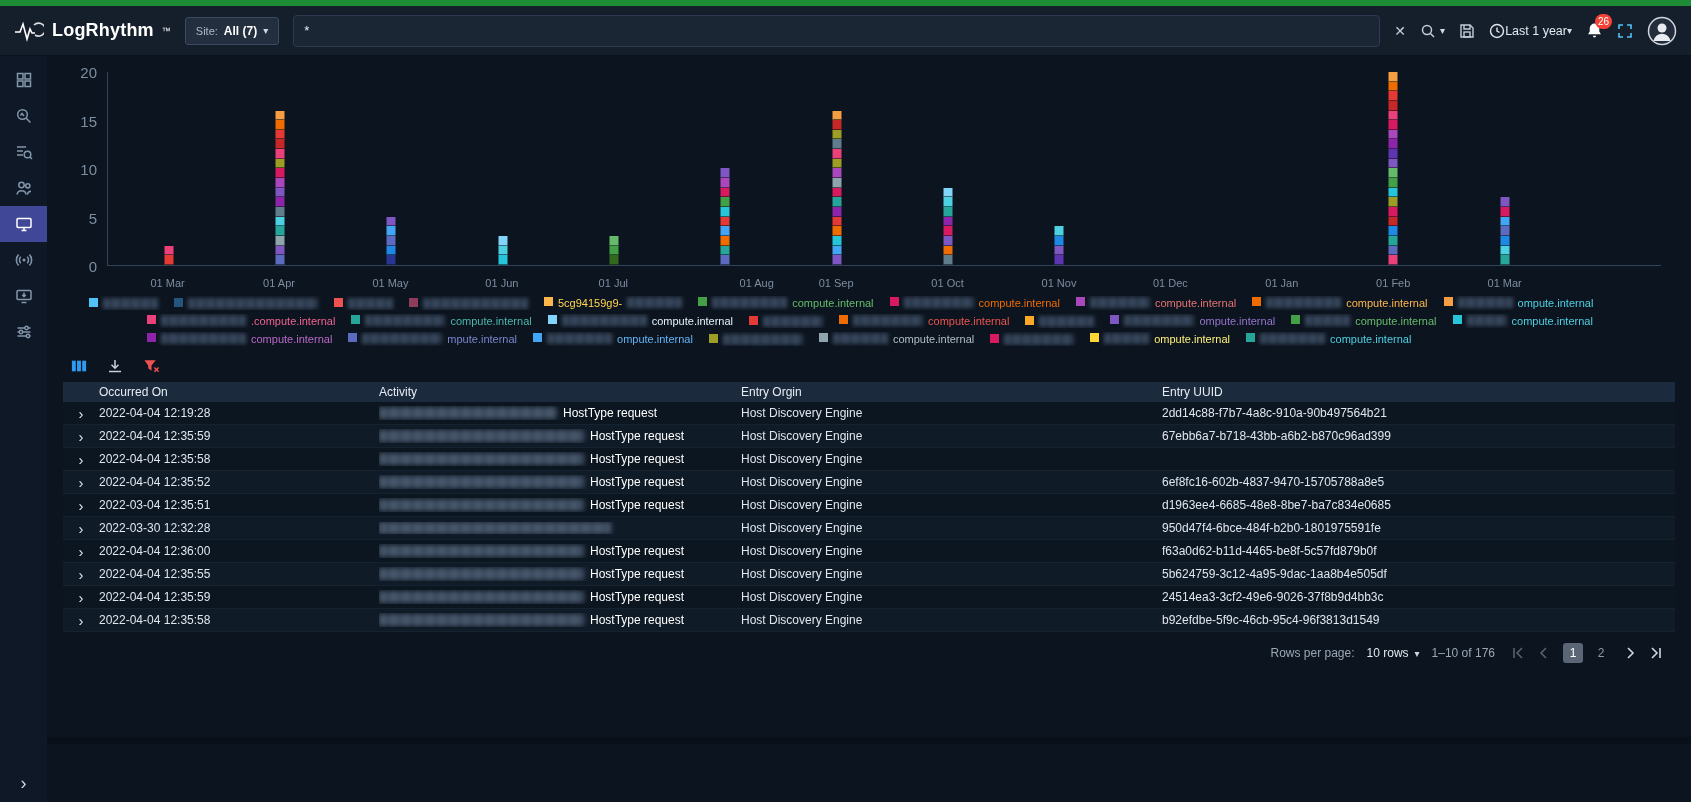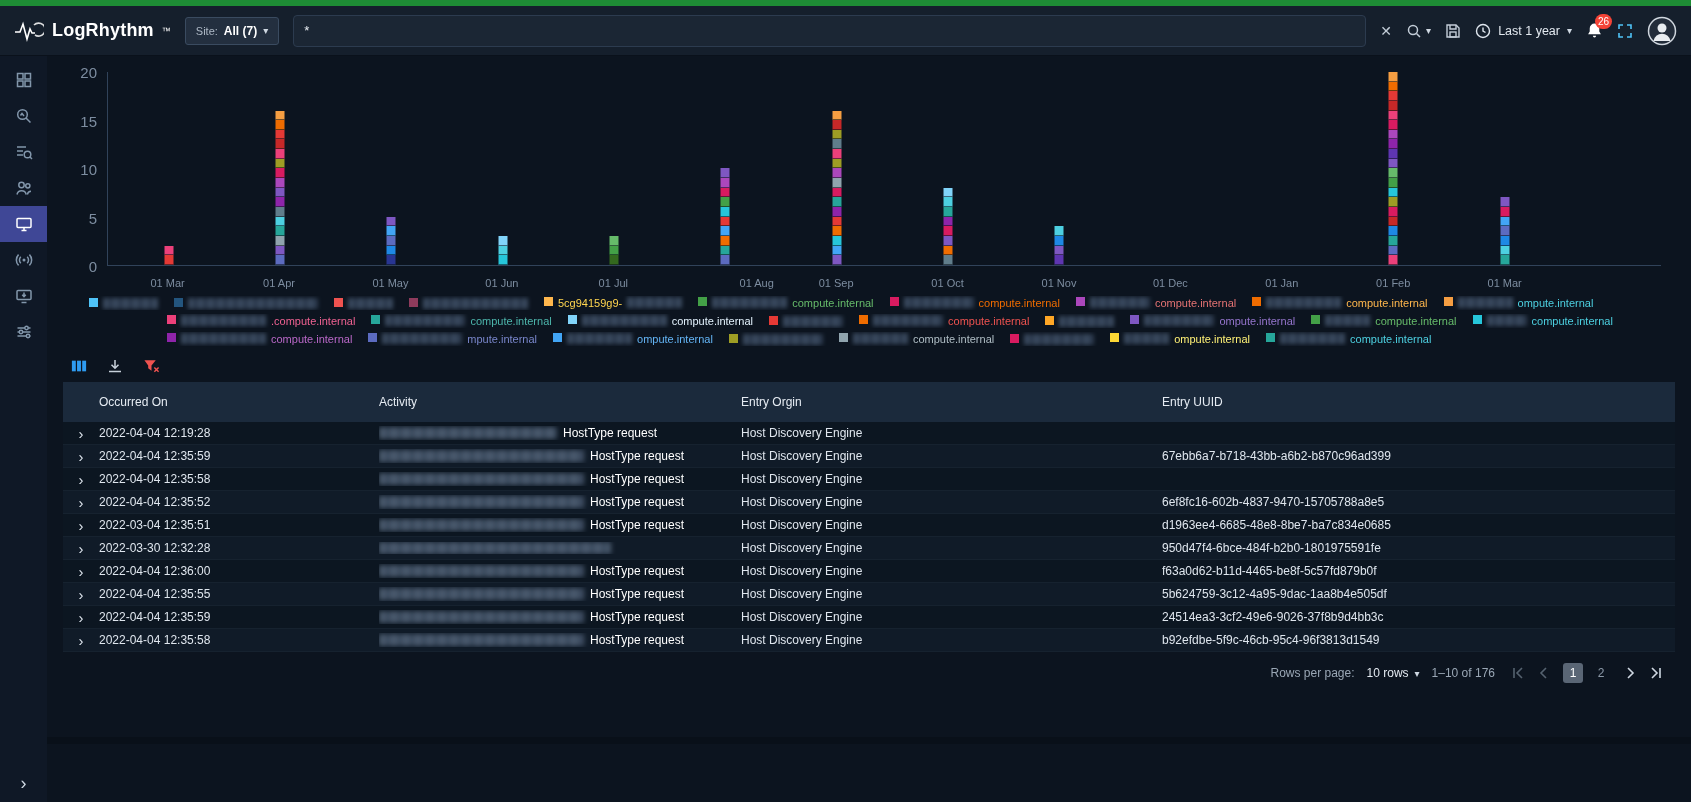--- a/index.html
+++ b/index.html
@@ -19,21 +19,21 @@
   .site-btn { display:flex; align-items:center; gap:6px; background:#232f3f; border:1px solid #3a4b60;
               border-radius:3px; padding:6px 10px; font-size:11px; color:#aeb9c6; cursor:pointer; white-space:nowrap; }
   .site-value { color:#fff; font-weight:bold; font-size:12px; }
   .caret { font-size:10px; color:#cfd8e2; }
   .search-wrap { flex:1; display:flex; align-items:center; background:#1b2634; border:1px solid #2c3b4f;
                  border-radius:4px; height:32px; padding:0 10px; }
   .search-wrap input { flex:1; background:transparent; border:0; outline:0; color:#e7ecf2; font-size:13px;
                        font-family:"Liberation Sans",sans-serif; }
   .tb-icon { display:flex; align-items:center; gap:4px; color:#c3cdd8; cursor:pointer; position:relative; }
   .tb-icon.close-x { font-size:14px; }
-  .time-range { display:flex; align-items:center; gap:7px; color:#e3e9f0; font-size:12.5px; cursor:pointer; white-space:nowrap; }
+  .time-range { display:flex; align-items:center; color:#e3e9f0; font-size:12.5px; cursor:pointer; white-space:nowrap; }
   .bell-badge { position:absolute; top:-8px; right:-9px; background:#f44336; color:#fff; font-size:10px;
                 line-height:13px; min-width:17px; text-align:center; border-radius:9px; padding:1px 3px; }
 
   
   .sidebar { position:absolute; top:56px; left:0; bottom:0; width:47px; background:#0f1826;
              display:flex; flex-direction:column; align-items:stretch; padding-top:6px; }
   .side-item { height:36px; display:flex; align-items:center; justify-content:center; color:#8296ab; cursor:pointer; }
   .side-item.active { background:#3f4796; color:#fff; }
   .sidebar-expand { position:absolute; bottom:8px; left:0; width:47px; text-align:center; color:#cfd8e2;
                     font-size:18px; cursor:pointer; }
@@ -54,34 +54,34 @@
           border-left:1px solid #31435a; border-bottom:1px solid #31435a; }
   .bar { position:absolute; bottom:0; width:9px; transform:translateX(-50%);
          display:flex; flex-direction:column-reverse; cursor:pointer; }
   .seg { flex:1 1 auto; border-bottom:1px solid rgba(8,14,22,.55); }
   .xaxis { position:absolute; left:44px; right:14px; bottom:0; height:22px; }
   .xtick { position:absolute; top:7px; transform:translateX(-50%); font-size:11px; color:#7d8da0; white-space:nowrap; }
 
   
   .legend { margin-top:4px; display:flex; flex-direction:column; gap:4px; padding-left:26px; }
   .legend-row { display:flex; align-items:center; gap:16px; height:14px; overflow:hidden; }
-  .legend-row.indent { margin-left:78px; }
+  .legend-row.indent { margin-left:58px; }
   .legend-item { display:flex; align-items:flex-start; gap:5px; font-size:11px; cursor:pointer; white-space:nowrap; }
   .swatch { width:9px; height:9px; flex:none; }
   .redact { display:inline-block; height:11px; border-radius:1px;
             background:repeating-linear-gradient(90deg,#42536a 0 5px,#324156 5px 10px);
             filter:blur(2px); opacity:.85; }
 
   
   .table-toolbar { display:flex; align-items:center; gap:20px; margin:12px 0 8px 8px; }
   .tool-btn { cursor:pointer; display:flex; align-items:center; }
 
   
   .thead, .trow { display:grid; grid-template-columns:36px 280px 362px 421px auto; align-items:center; }
-  .thead { height:40px; background:#1b2a3c; font-size:12px; color:#e6ecf3; }
+  .thead { height:20px; background:#1b2a3c; font-size:12px; color:#e6ecf3; }
   .trow { height:23px; font-size:12px; border-bottom:1px solid #16222f; cursor:pointer; }
   .trow:nth-child(odd) { background:#0c1621; }
   .trow:nth-child(even) { background:#101b28; }
   .cell { overflow:hidden; white-space:nowrap; }
   .cell-chevron { text-align:center; color:#dfe6ee; font-size:15px; line-height:1; }
   .cell-activity { display:flex; align-items:center; gap:6px; }
   .act-redact { display:inline-block; height:12px; border-radius:1px;
                 background:repeating-linear-gradient(90deg,#56677b 0 6px,#44546a 6px 12px);
                 filter:blur(2.5px); opacity:.85; }
   .act-label { color:#fff; }
@@ -557,20 +557,21 @@
       </div>
       <div>
           <div class="trow">
             <div class="cell cell-chevron">›</div>
             <div class="cell">2022-04-04 12:19:28</div>
             <div class="cell cell-activity">
               <span class="act-redact" style="width: 178px;"></span>
               <span class="act-label">HostType request</span>
             </div>
             <div class="cell">Host Discovery Engine</div>
+            <div class="cell">2dd14c88-f7b7-4a8c-910a-90b497564b21</div>
           </div>
           <div class="trow">
             <div class="cell cell-chevron">›</div>
             <div class="cell">2022-04-04 12:35:59</div>
             <div class="cell cell-activity">
               <span class="act-redact" style="width: 205px;"></span>
               <span class="act-label">HostType request</span>
             </div>
             <div class="cell">Host Discovery Engine</div>
             <div class="cell">67ebb6a7-b718-43bb-a6b2-b870c96ad399</div>

